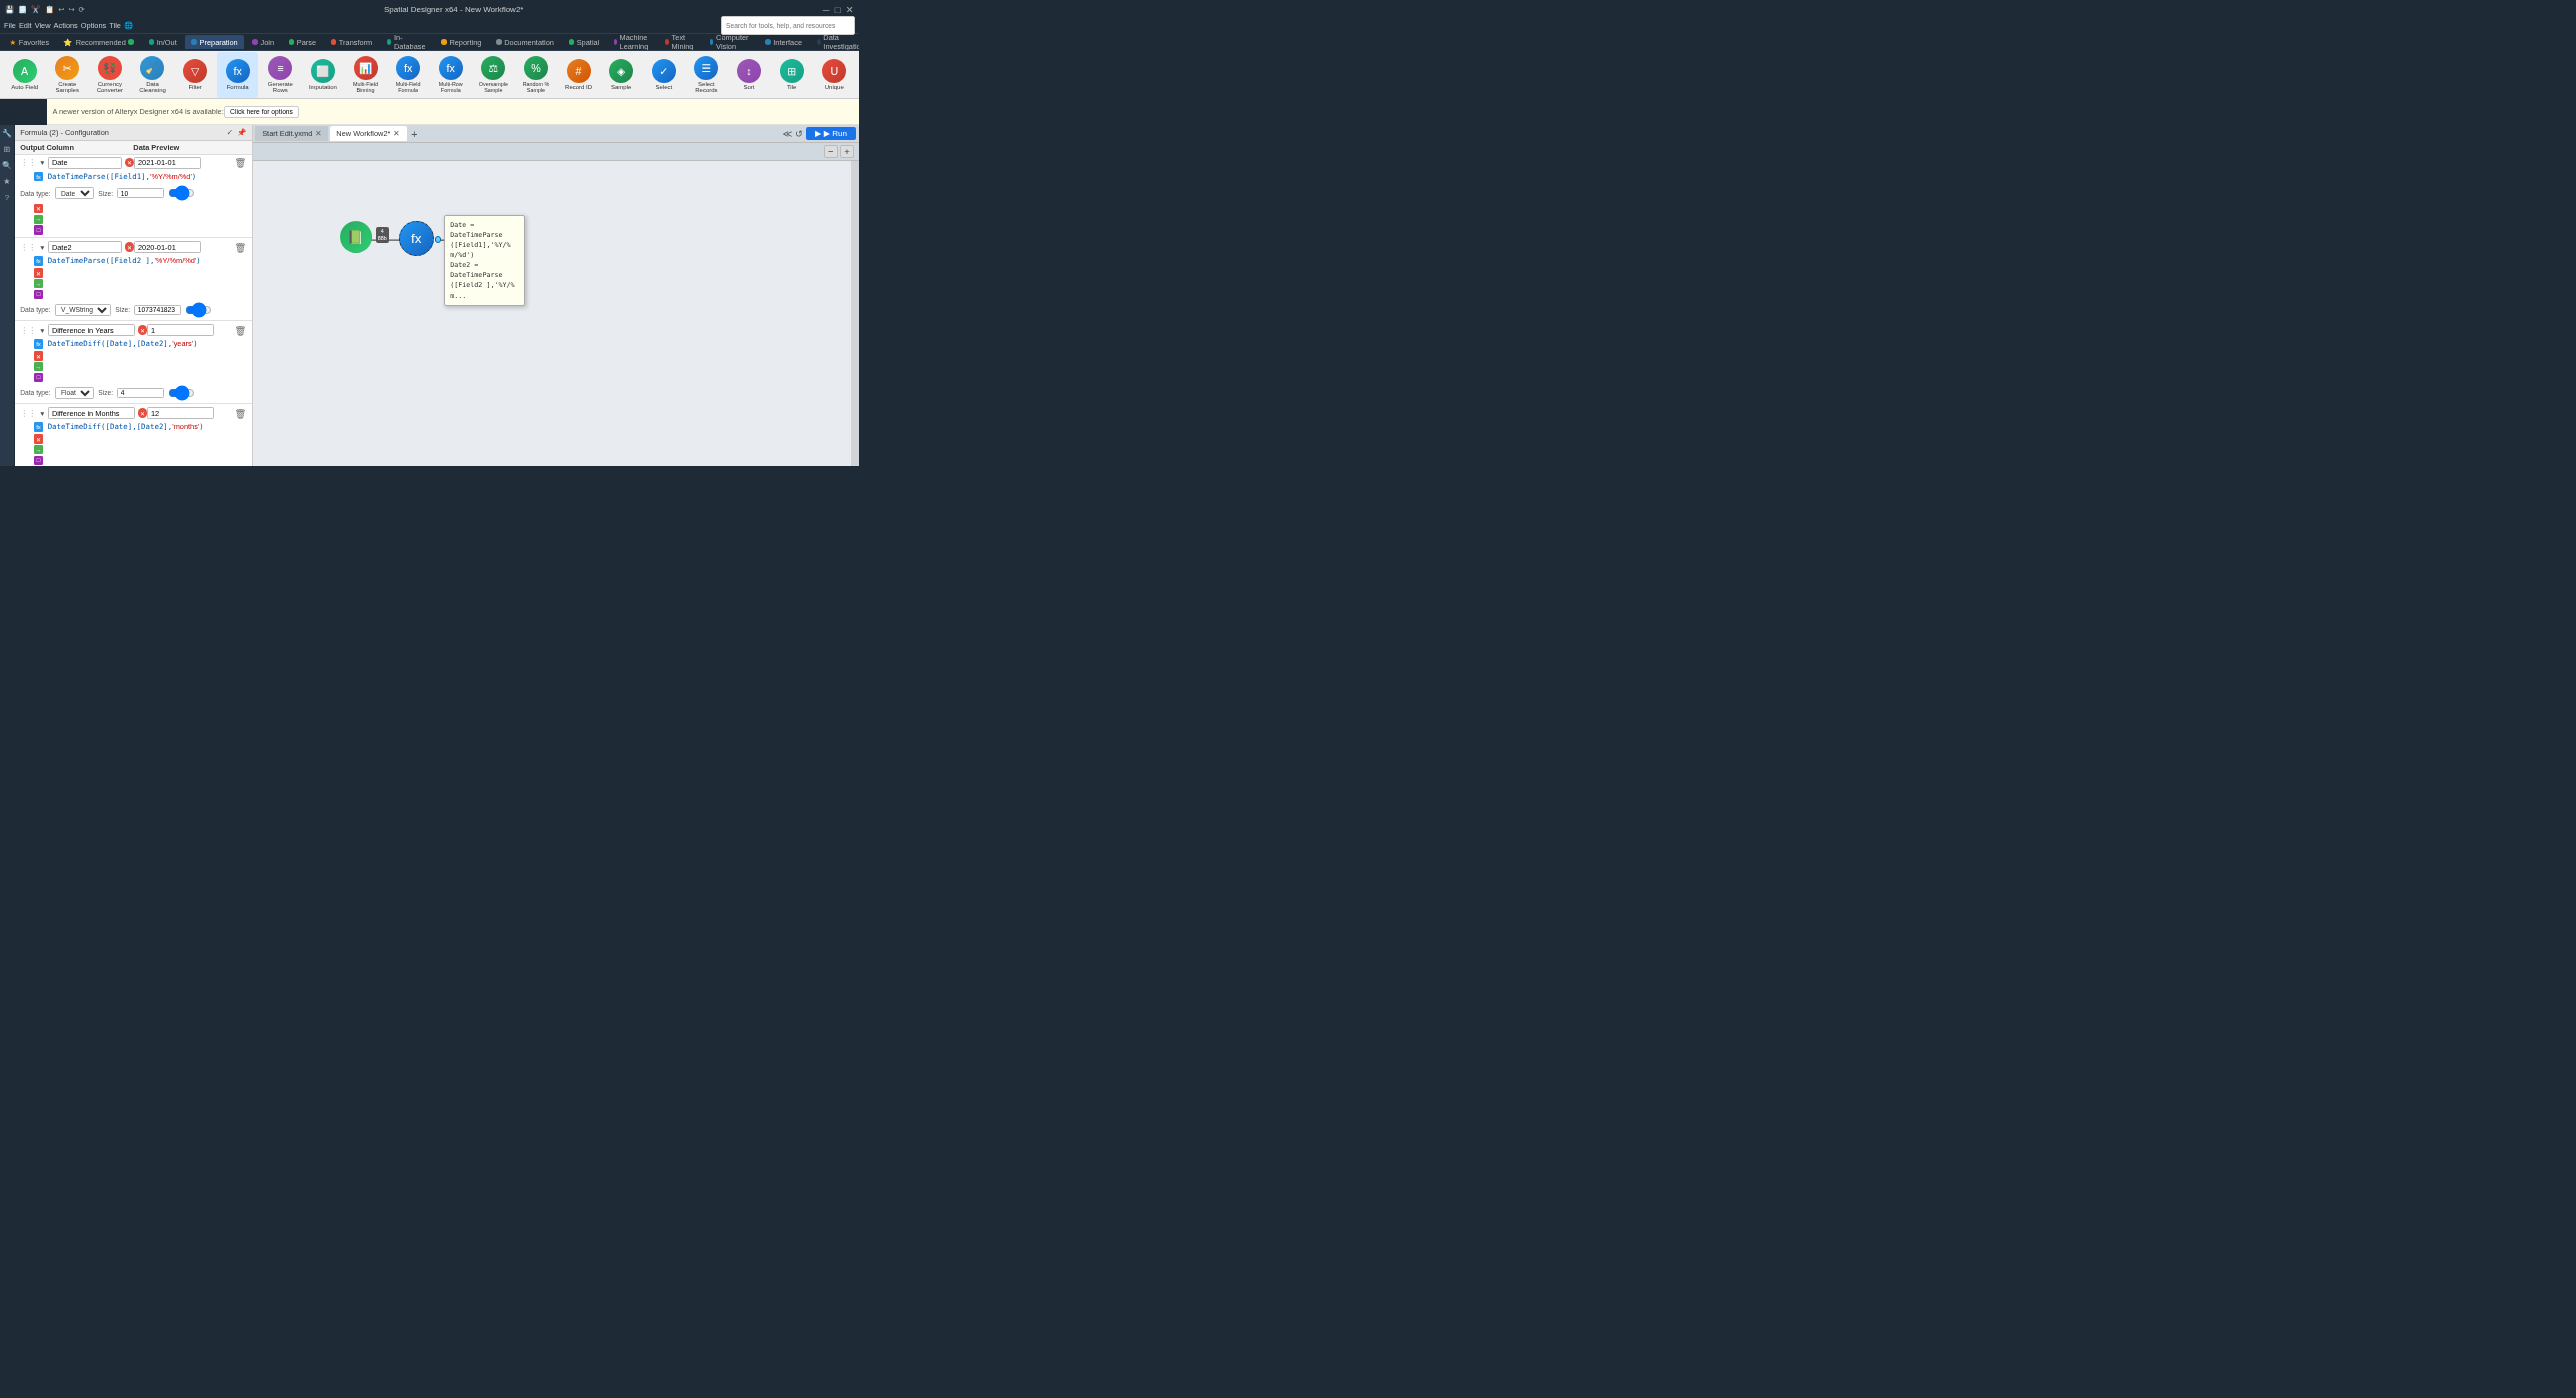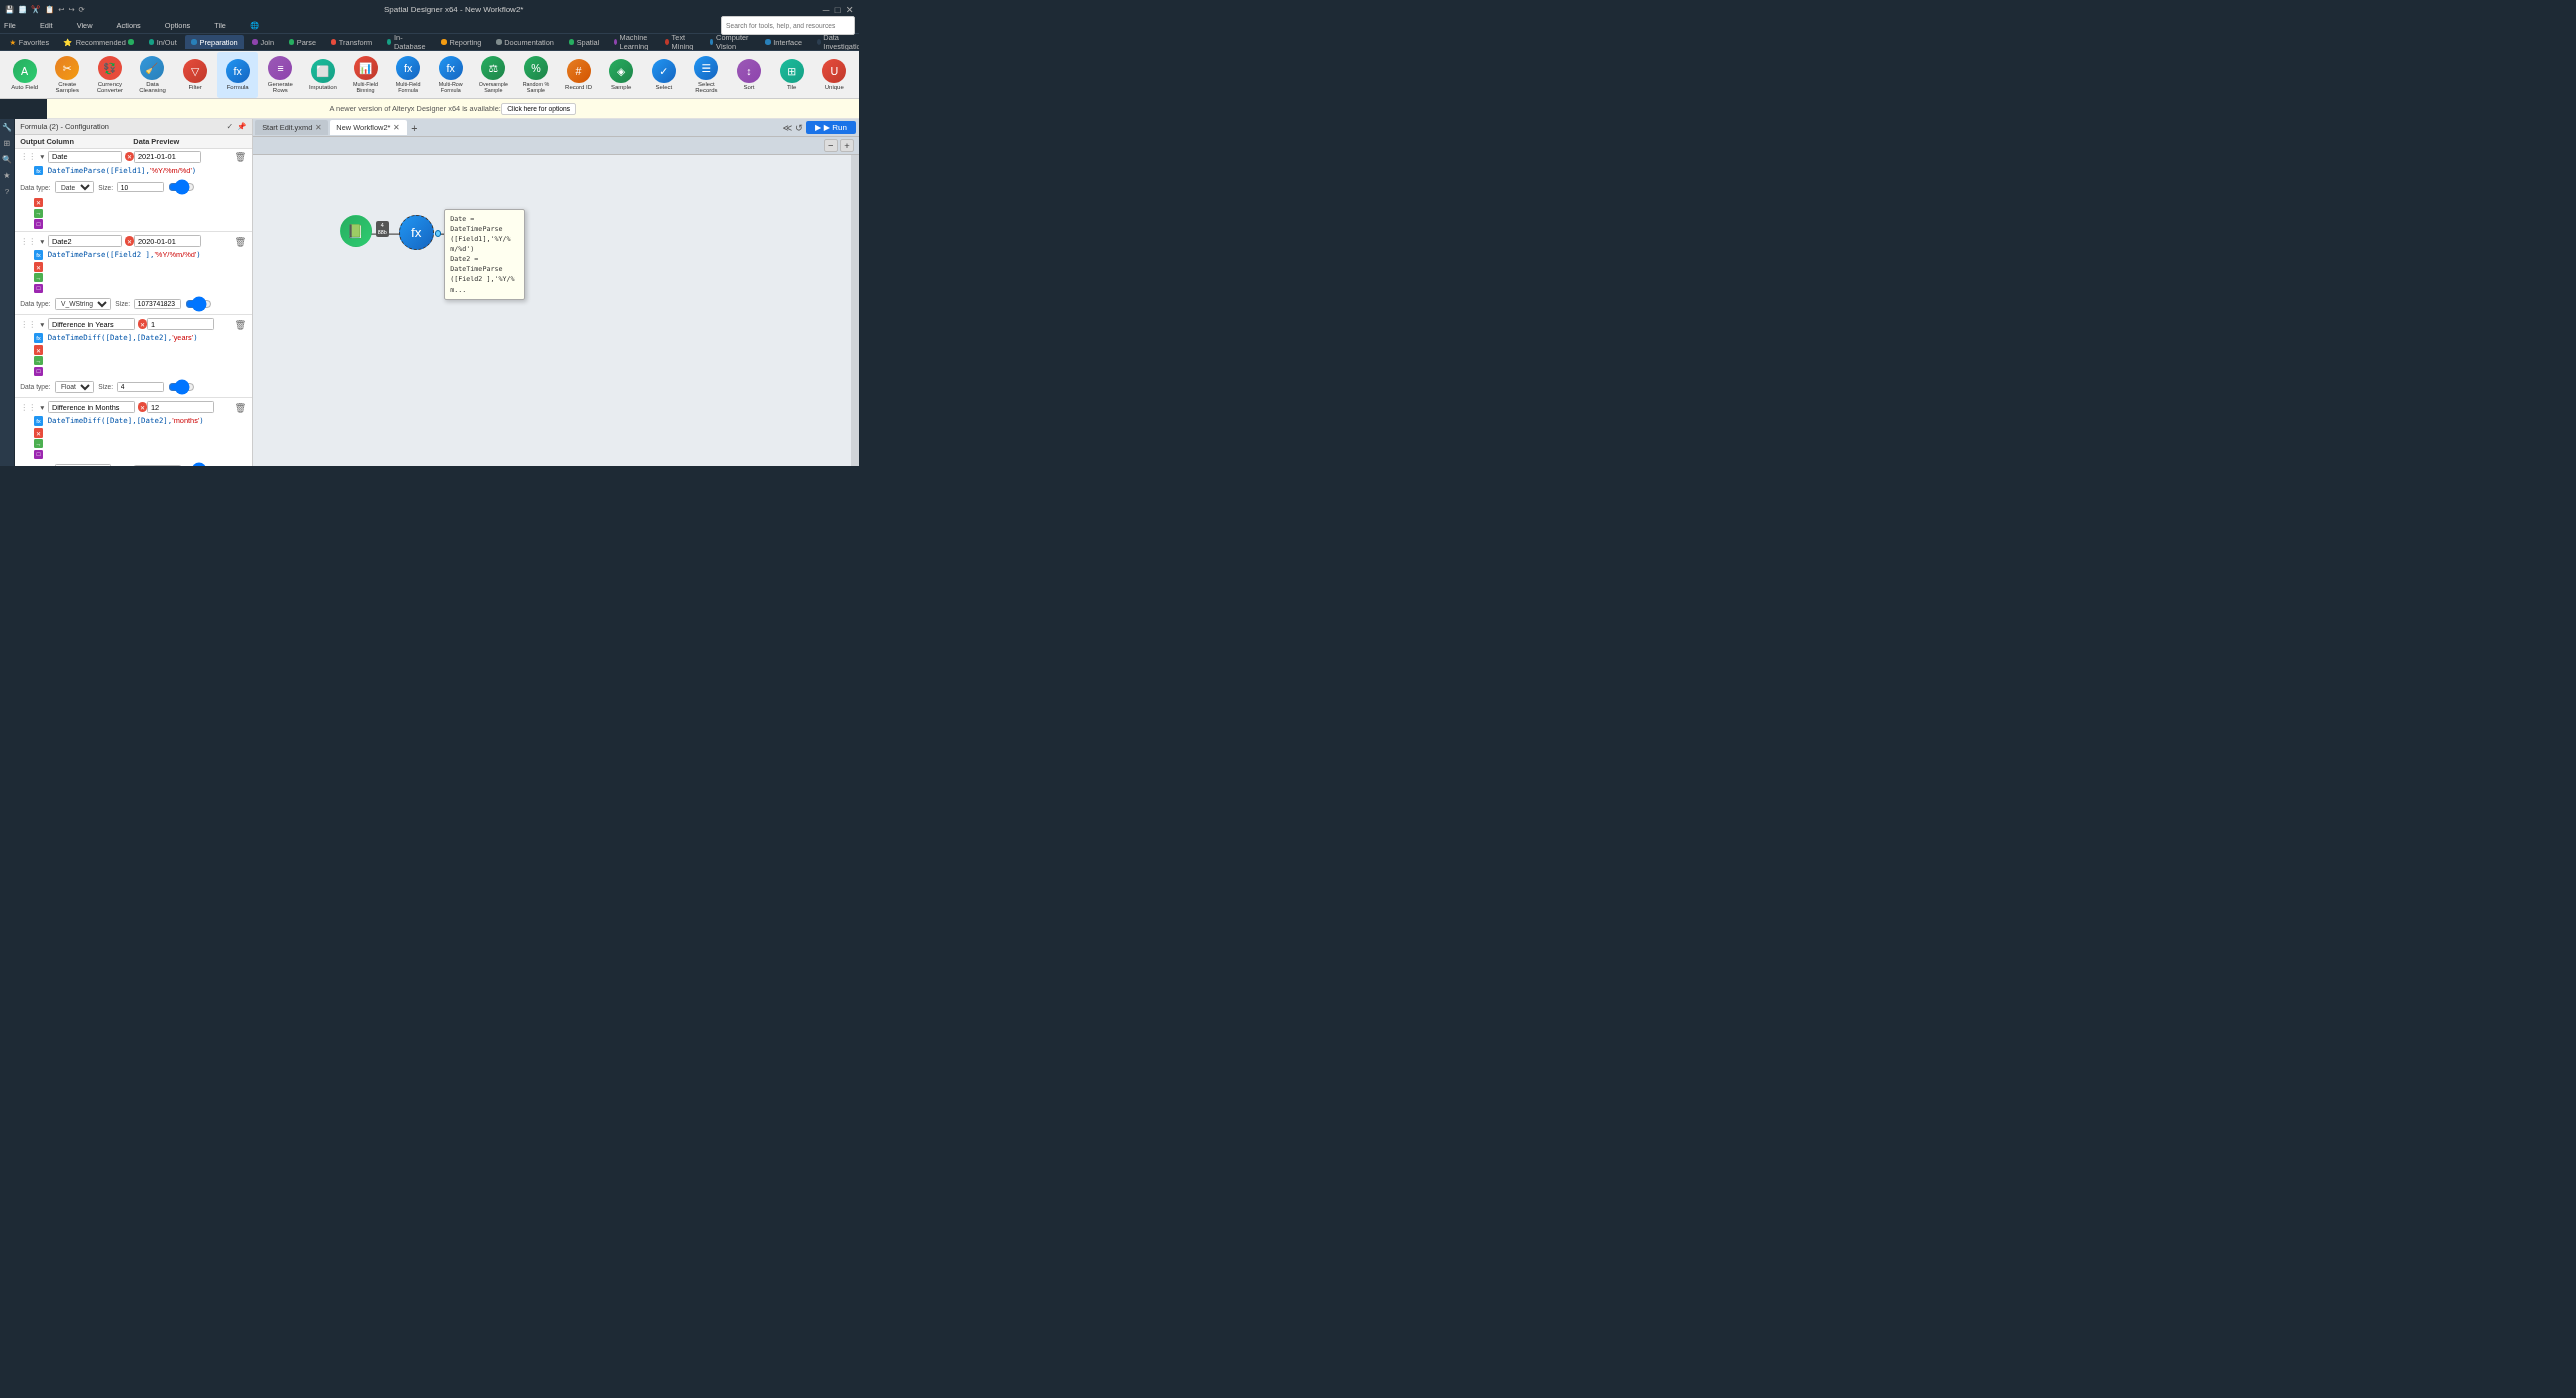--- a/index.html
+++ b/index.html
@@ -20,21 +20,21 @@
     .titlebar-icons { display: flex; gap: 5.4px; }
     .titlebar-icons span { cursor: pointer; font-size: 9.4px; color: #aaa; }
 
     
     .menubar {
       background: #1e2a35;
       height: 14.8px;
       display: flex;
       align-items: center;
       padding: 0 4px;
-      gap: 24px;
+      gap: 3px;
       border-bottom: 0.7px solid #2e3e4e;
     }
     .menubar span { color: #ccc; cursor: pointer; font-size: 7.4px; }
 
     
     .tabbar {
       background: #1e2a35;
       height: 17.5px;
       display: flex;
       align-items: center;
@@ -89,24 +89,24 @@
       display: flex;
       align-items: center;
       justify-content: center;
       font-size: 10.7px;
       color: #fff;
     }
 
     
     .notif-bar {
       background: #fffde7;
-      height: 20px;
-      display: flex;
-      align-items: center;
-      justify-content: center;
+      height: 26px;
+      display: flex;
+      align-items: center;
+      justify-content: flex-start;
       padding: 0 5.4px;
       font-size: 7.4px;
       color: #555;
       border-bottom: 0.7px solid #e0e0e0;
       margin-left: 47px;
     }
 
     
     .left-sidebar {
       width: 14.8px;

